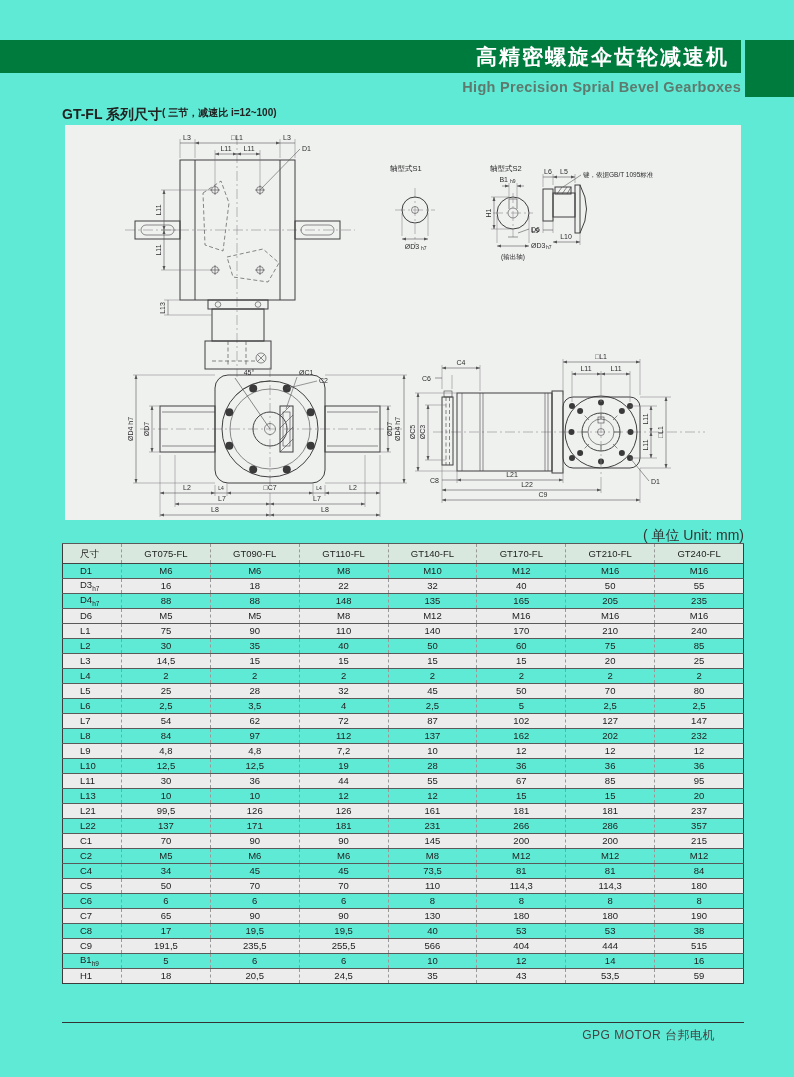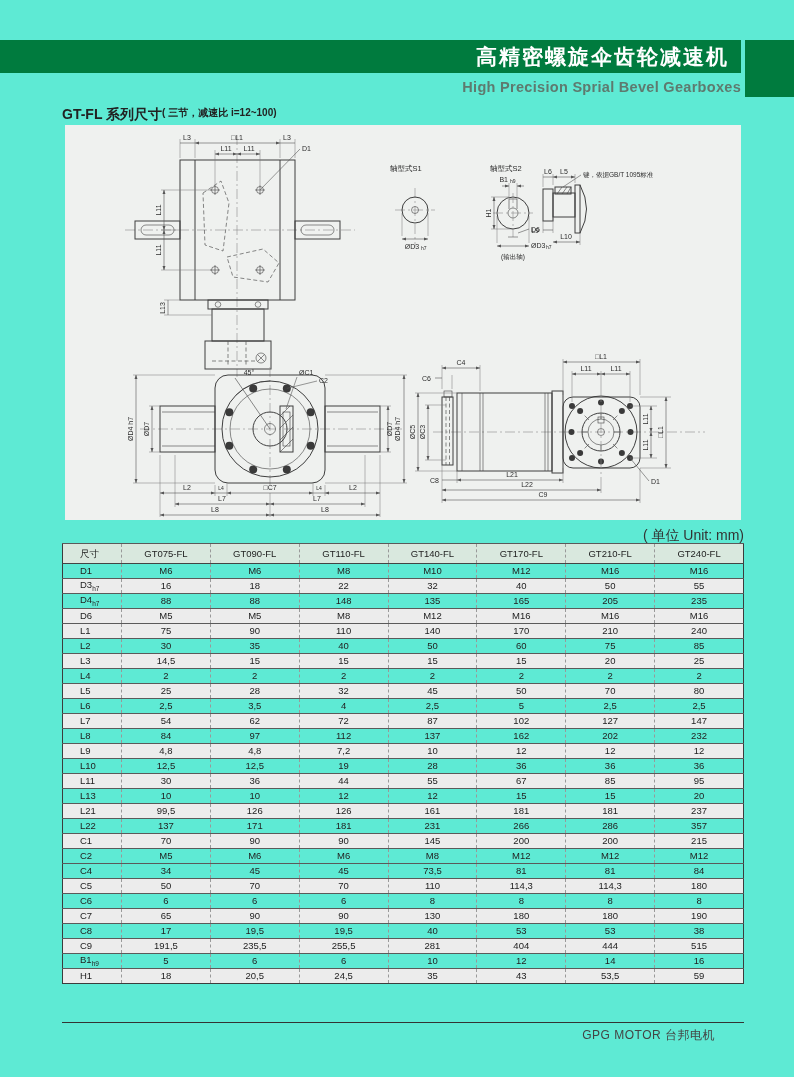--- a/index.html
+++ b/index.html
@@ -667,21 +667,21 @@
           <td>40</td>
           <td>53</td>
           <td>53</td>
           <td>38</td>
         </tr>
         <tr class="alt">
           <td>C9</td>
           <td>191,5</td>
           <td>235,5</td>
           <td>255,5</td>
-          <td>281</td>
+          <td>566</td>
           <td>404</td>
           <td>444</td>
           <td>515</td>
         </tr>
         <tr>
           <td>B1<sub>h9</sub></td>
           <td>5</td>
           <td>6</td>
           <td>6</td>
           <td>10</td>

